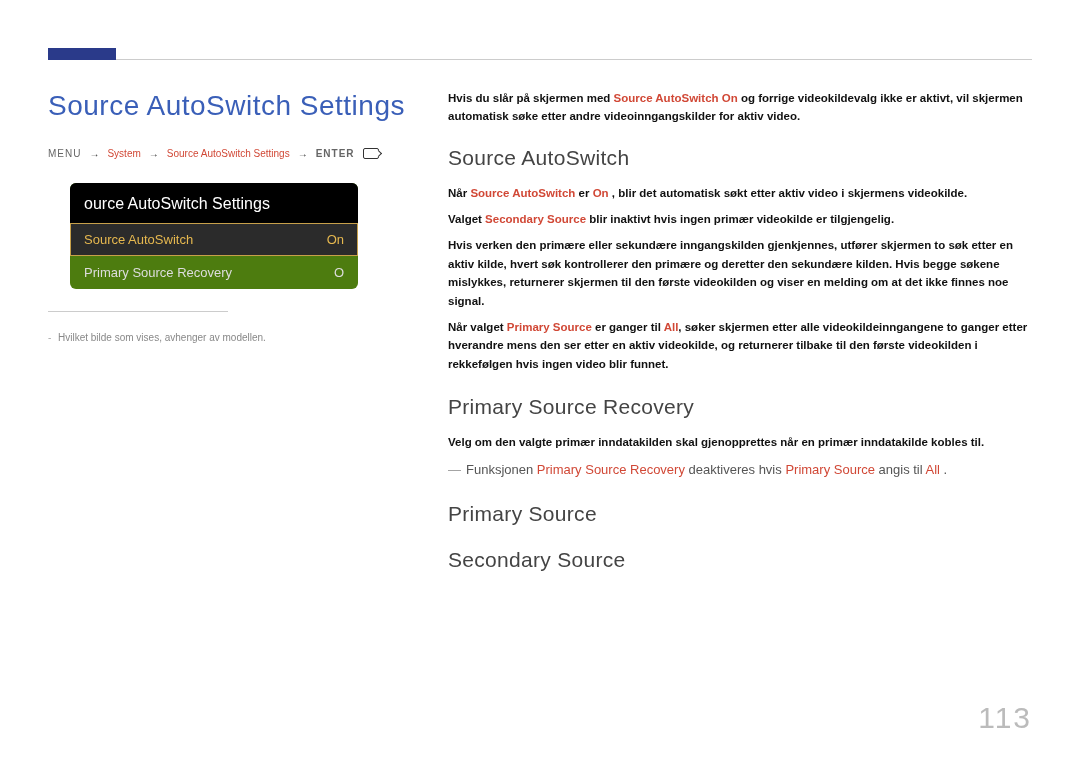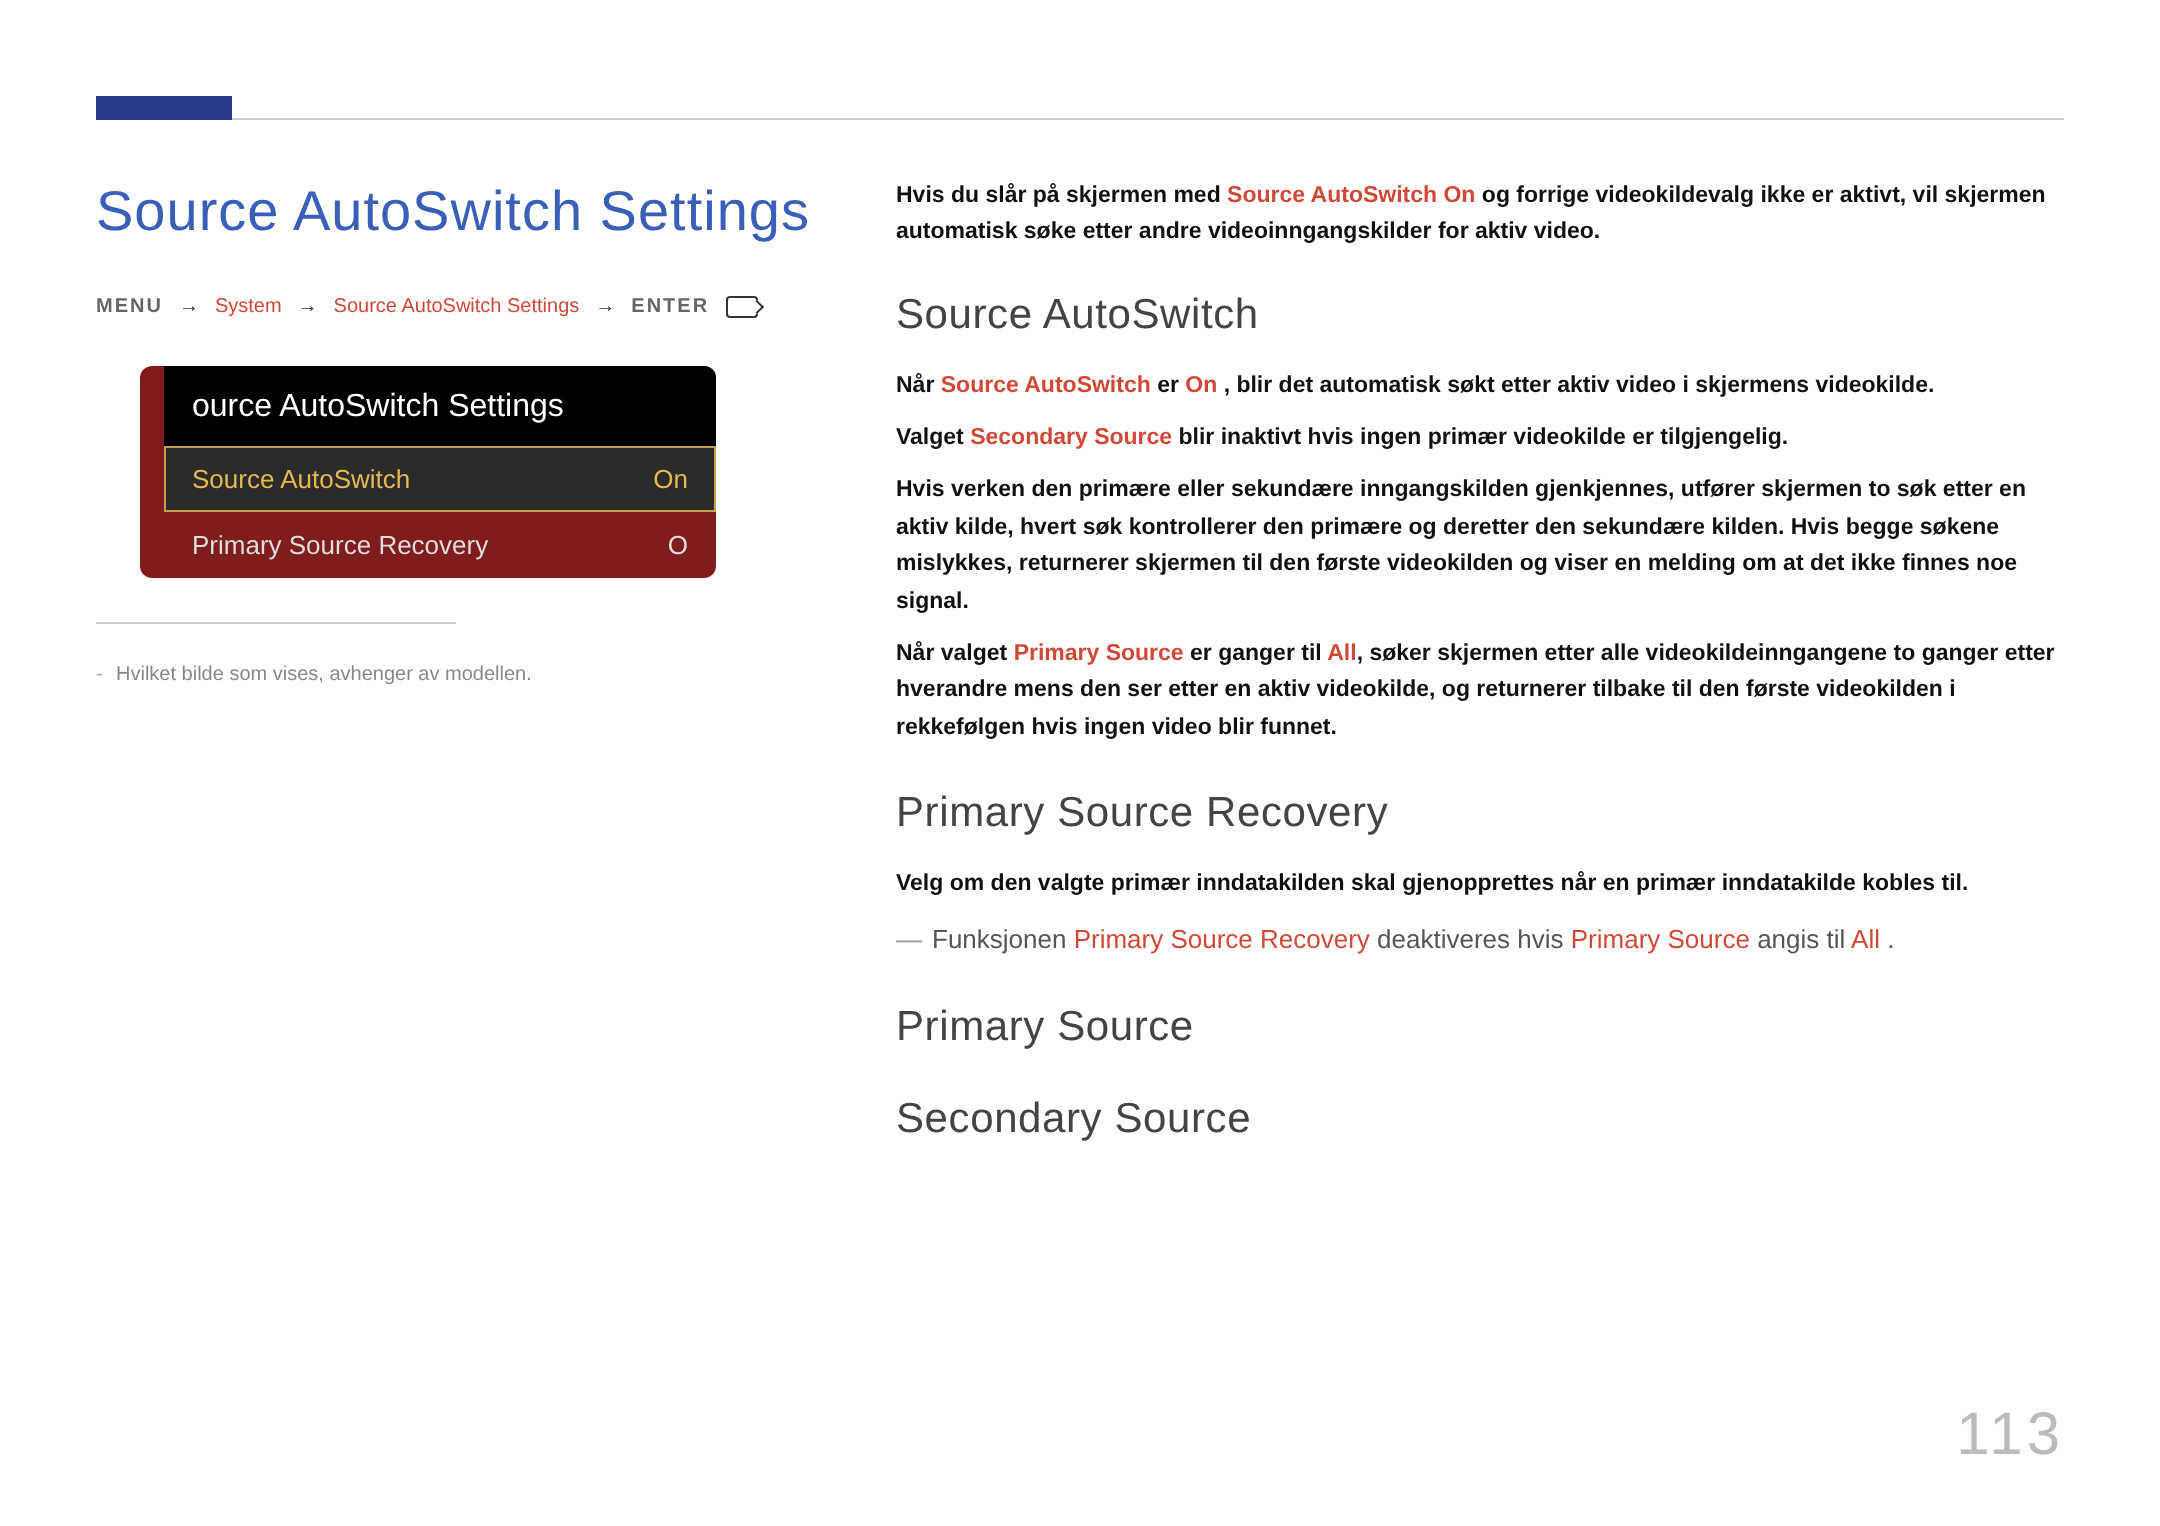--- a/index.html
+++ b/index.html
@@ -5,27 +5,27 @@
     * { margin: 0; padding: 0; box-sizing: border-box; }
     body { font-family: Arial, Helvetica, sans-serif; background: #fff; width: 1080px; height: 763px; position: relative; }
     .page { padding: 48px 48px 0 48px; }
     .top-bar { display: flex; align-items: center; border-bottom: 1px solid #ccc; margin-bottom: 30px; }
     .top-bar-block { width: 68px; height: 12px; background: #2a3a8a; margin-right: 12px; margin-bottom: -1px; }
     .content { display: flex; gap: 40px; }
     .left-col { width: 360px; flex-shrink: 0; }
     .right-col { flex: 1; }
     .main-title { font-size: 28px; font-weight: 300; color: #3a5fb8; margin-bottom: 26px; letter-spacing: 0.5px; }
     .breadcrumb { font-size: 10px; color: #666; display: flex; align-items: center; gap: 8px; margin-bottom: 24px; flex-wrap: wrap; }
-    .breadcrumb .lbl-menu { font-weight: bold; letter-spacing: 1px; }
+    .breadcrumb .lbl-menu { font-weight: normal; letter-spacing: 1px; }
     .breadcrumb .red { color: #d14836; }
     .breadcrumb .arrow { color: #333; }
     .breadcrumb .enter-lbl { font-weight: bold; letter-spacing: 1px; }
     .breadcrumb .enter-icon { display: inline-block; width: 16px; height: 11px; border: 1.5px solid #333; border-radius: 2px; position: relative; }
     .breadcrumb .enter-icon::after { content: ''; position: absolute; right: -3px; top: 2px; width: 4px; height: 4px; border-top: 1.5px solid #333; border-right: 1.5px solid #333; transform: rotate(45deg); background:#fff; }
-    .osd { width: 288px; margin-left: 22px; border-radius: 6px; overflow: hidden; background: #7f1d1d; margin-bottom: 22px; padding-left: 12px; }
+    .osd { width: 288px; margin-left: 22px; border-radius: 6px; overflow: hidden; background: #4d7c0f; margin-bottom: 22px; }
     .osd-title { background: #000; color: #fff; font-size: 16px; padding: 12px 14px 10px 14px; }
     .osd-row { display: flex; justify-content: space-between; align-items: center; font-size: 13px; padding: 9px 14px; color: #fff; }
     .osd-row.selected { background: #2b2b2b; box-shadow: inset 0 0 0 1px #c7a04a; }
     .osd-row.selected .osd-label, .osd-row.selected .osd-value { color: #e6b84f; }
     .osd-row.dim { color: #ddd; }
     .hr-thin { border: none; border-top: 1px solid #ccc; width: 180px; margin: 14px 0 10px 0; }
     .note { font-size: 10px; color: #888; position: relative; padding-left: 10px; margin-top: 20px; }
     .note::before { content: '-'; position: absolute; left: 0; color: #aaa; }
     .intro { font-size: 11.5px; line-height: 1.55; font-weight: bold; color: #111; margin-bottom: 20px; }
     .intro .red { color: #d14836; font-weight: bold; }

